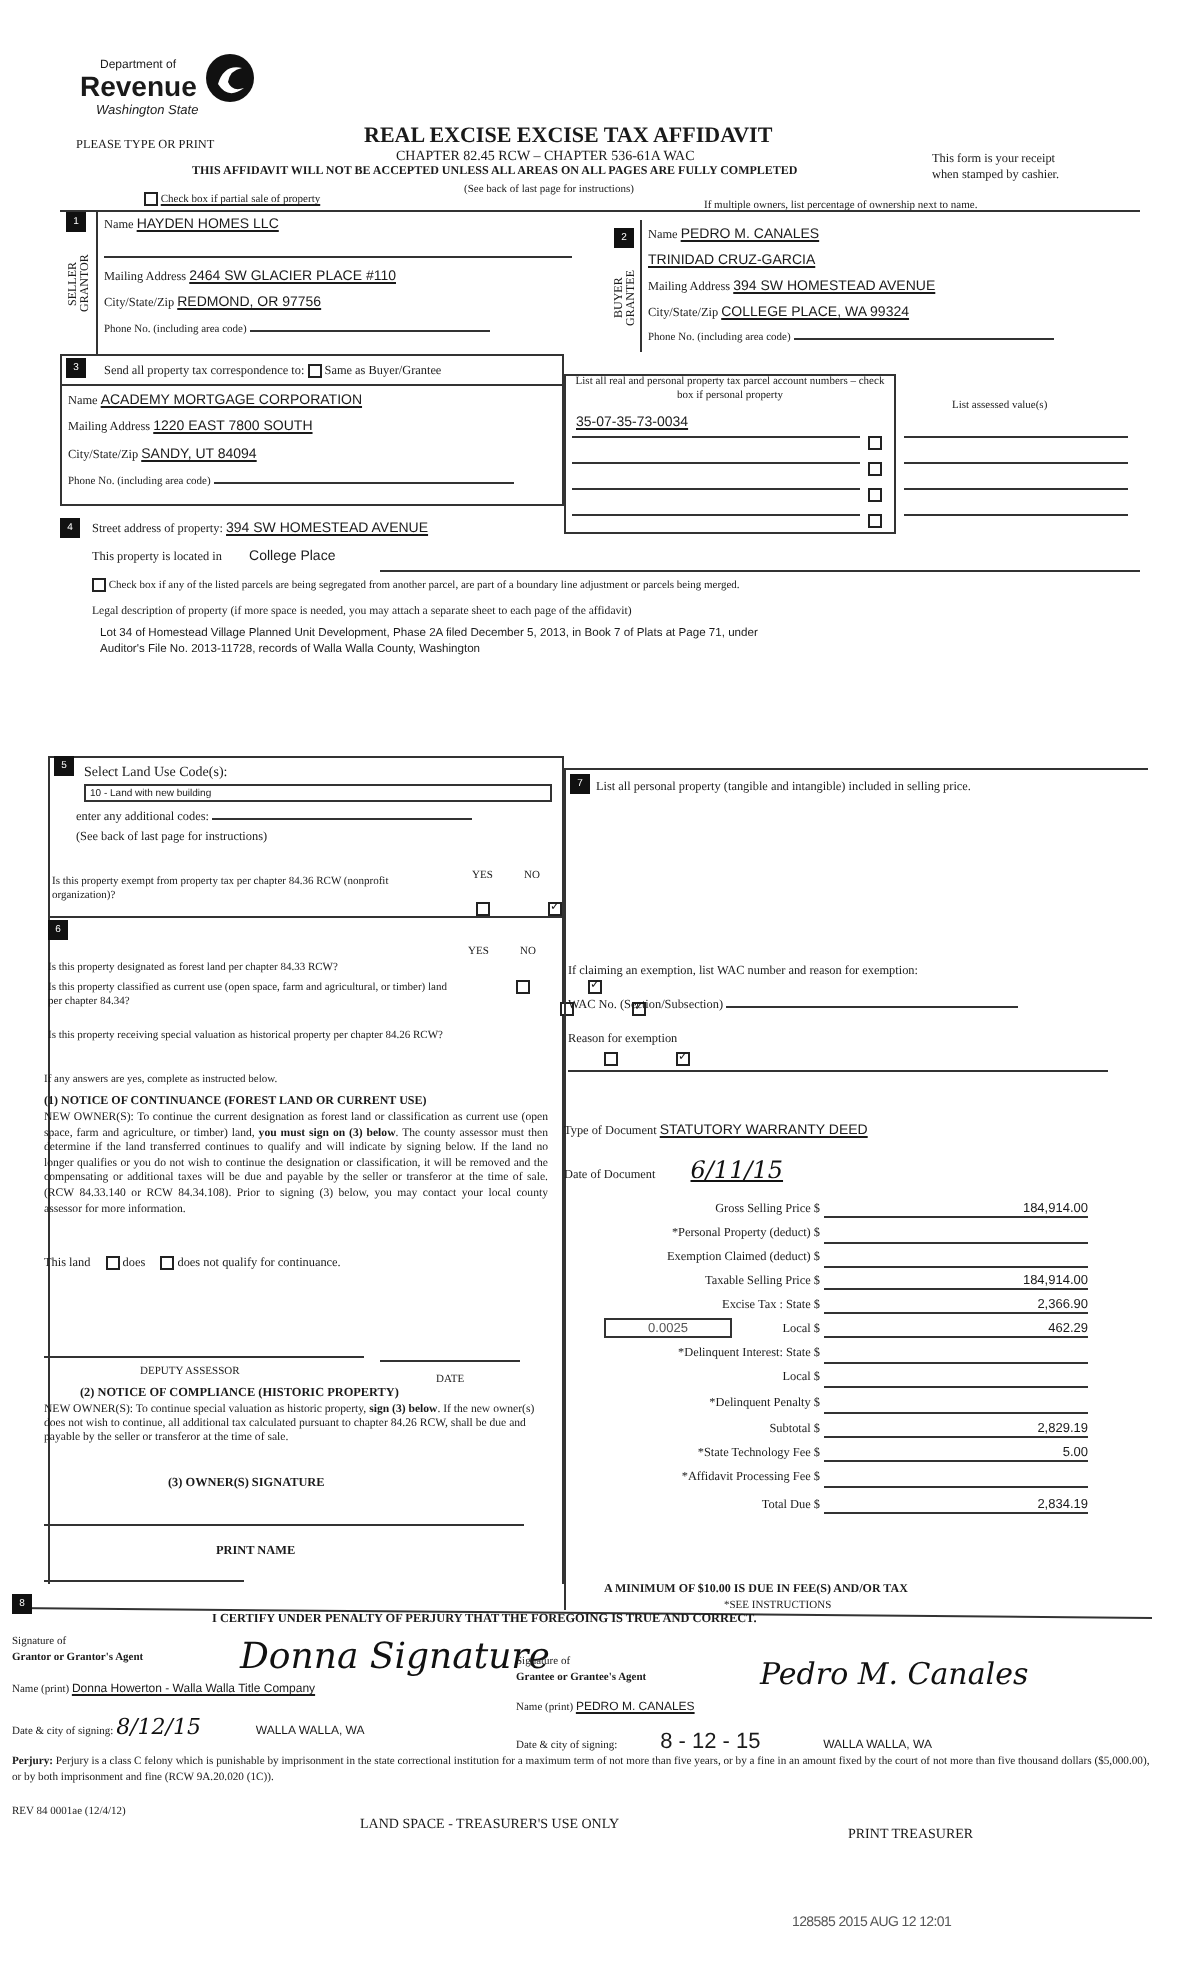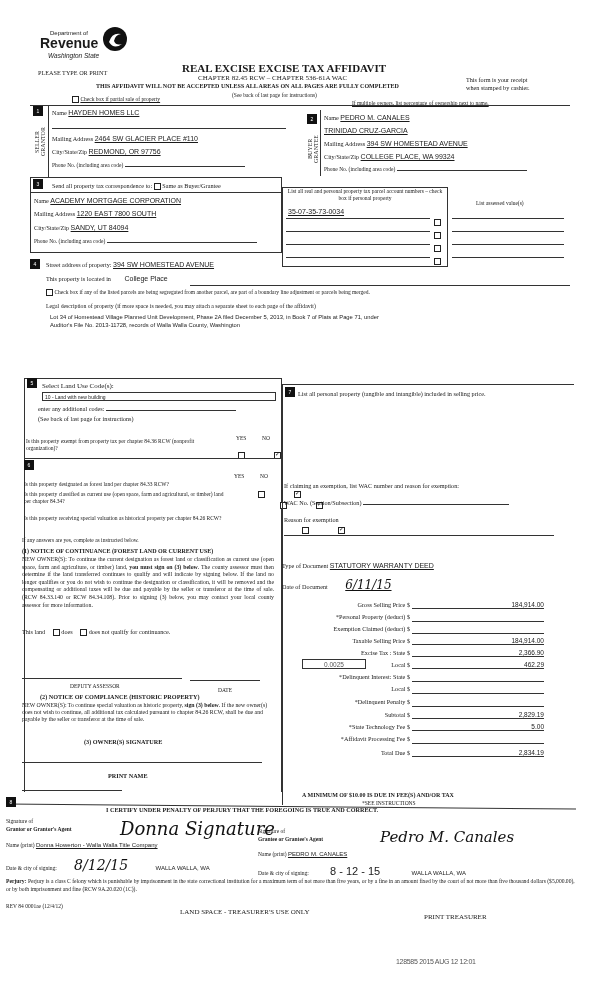--- a/index.html
+++ b/index.html
@@ -306,21 +306,21 @@
 
 <div class="abs f5" style="left:6px;top:818px;">Signature of</div>
 <div class="abs b f5" style="left:6px;top:826px;">Grantor or Grantor's Agent</div>
 <div class="abs sig" style="left:120px;top:818px;font-size:18px;">Donna Signature</div>
 <div class="abs f5" style="left:6px;top:842px;">
   <span>Name (print)</span>
   <span class="fill" style="font-size:6px;">Donna Howerton - Walla Walla Title Company</span>
 </div>
 <div class="abs f5" style="left:6px;top:857px;">
   <span>Date &amp; city of signing:</span>
-  <span class="sig" style="font-size:14px;margin-left:16px;">8/12/15</span>
+  <span class="sig" style="font-size:11px;">8/12/15</span>
   <span class="sans" style="font-size:6px;margin-left:26px;">WALLA WALLA, WA</span>
 </div>
 
 <div class="abs f5" style="left:258px;top:828px;">Signature of</div>
 <div class="abs b f5" style="left:258px;top:836px;">Grantee or Grantee's Agent</div>
 <div class="abs sig" style="left:380px;top:828px;">Pedro M. Canales</div>
 <div class="abs f5" style="left:258px;top:851px;">
   <span>Name (print)</span>
   <span class="fill" style="font-size:6px;">PEDRO M. CANALES</span>
 </div>

